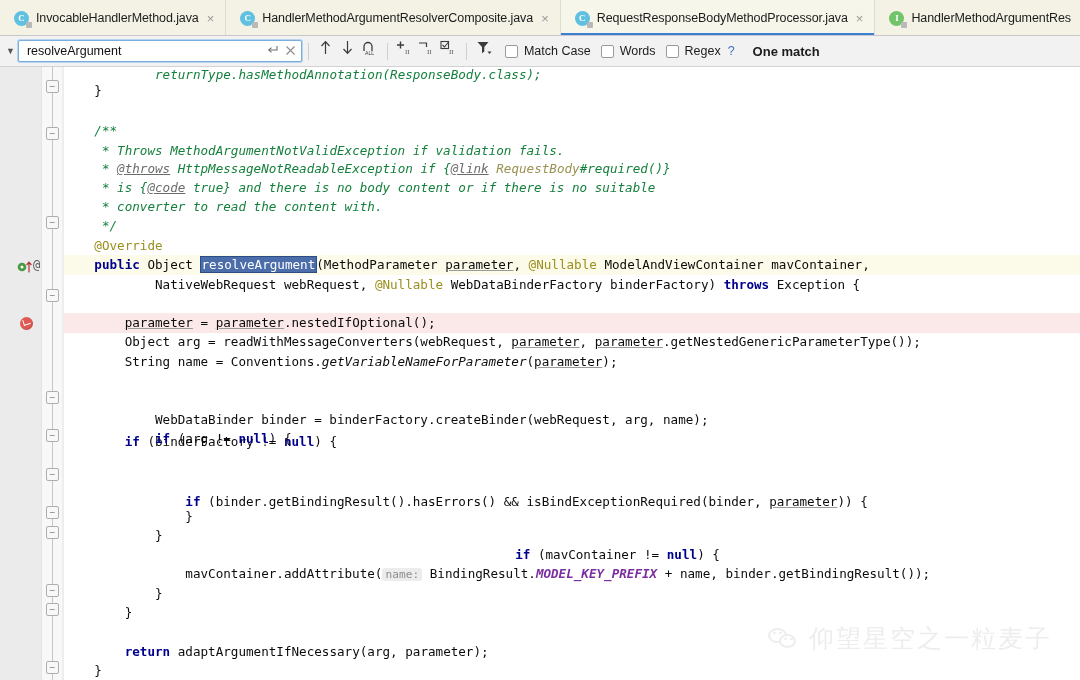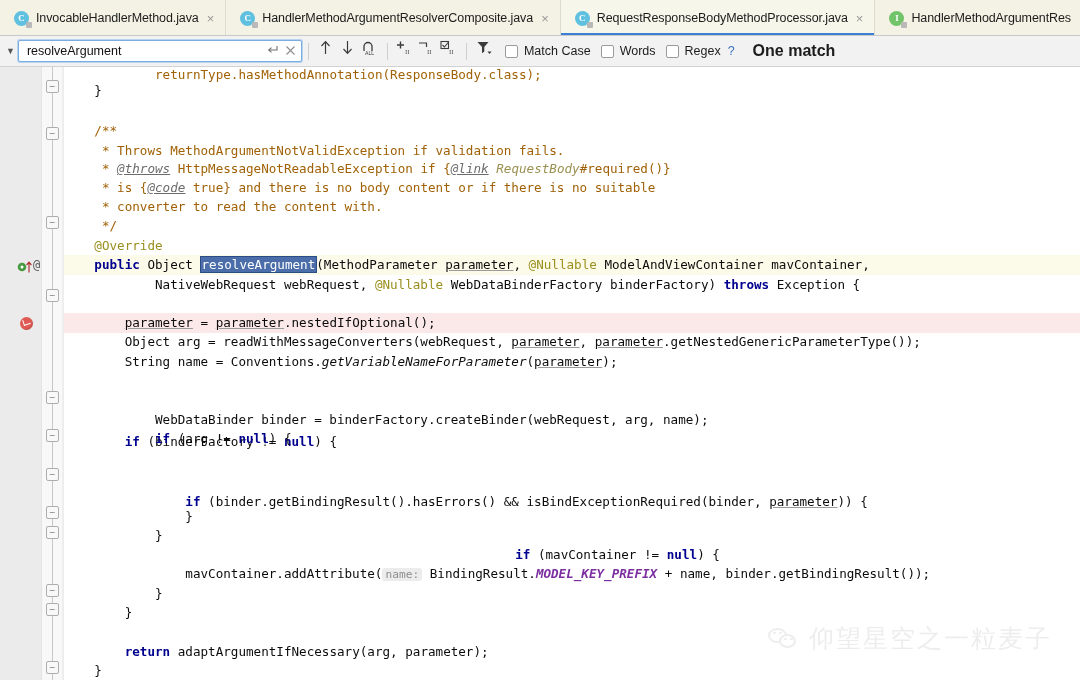--- a/index.html
+++ b/index.html
@@ -151,21 +151,21 @@
     border-radius: 2px;
   }
   .cb-label { font-size: 12.5px; color: #1c1c1c; }
   .help-q {
     font-size: 12.5px;
     color: #3a72c4;
     margin-left: 7px;
     cursor: pointer;
   }
   .match-status {
-    font-size: 16px;
+    font-size: 13px;
     font-weight: bold;
     color: #1c1c1c;
     margin-left: 18px;
   }
 
   
   #editor {
     position: relative;
     height: 613px;
     background: #ffffff;
@@ -225,21 +225,21 @@
     color: #0c0c0c;
     padding-left: 26px;
     margin-left: -26px;
   }
   .lh-current { background: #fcfae8; }
   .lh-break  { background: #fbe8e8; }
 
   
   .kw       { color: #00008f; font-weight: bold; }
   .anno     { color: #9a8f1e; }
-  .cmt      { color: #a16207; }
+  .cmt      { color: #15803d; font-style: italic; }
   .cmt-tag  { color: #6b6b6b; font-style: italic; text-decoration: underline; }
   .cmt-hl   { color: #9a9152; font-style: italic; }
   .param-u  { text-decoration: underline; text-decoration-color: #9b9b9b; }
   .static-i { font-style: italic; }
   .const    { color: #7b2fa0; font-weight: bold; font-style: italic; }
   .inlay {
     background: #ececec;
     color: #8e8e8e;
     border-radius: 3px;
     padding: 0 3px;

